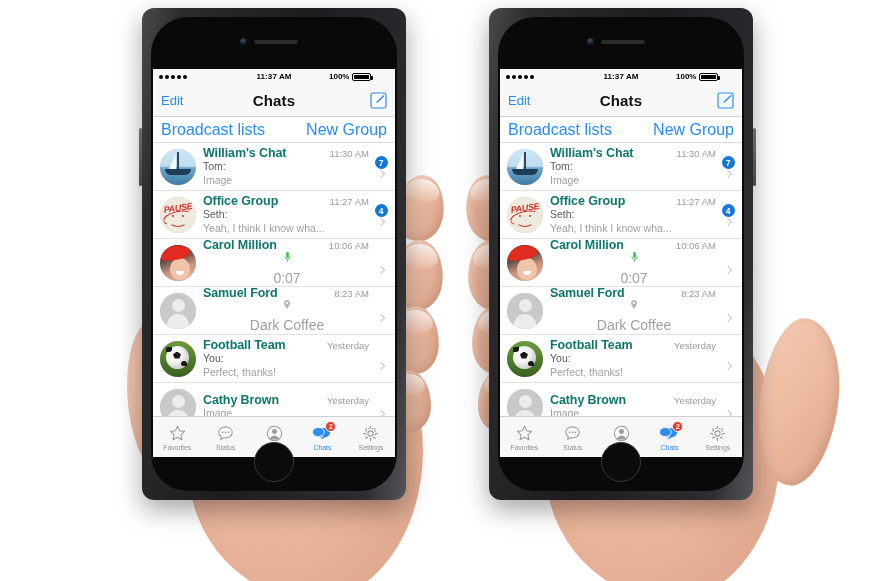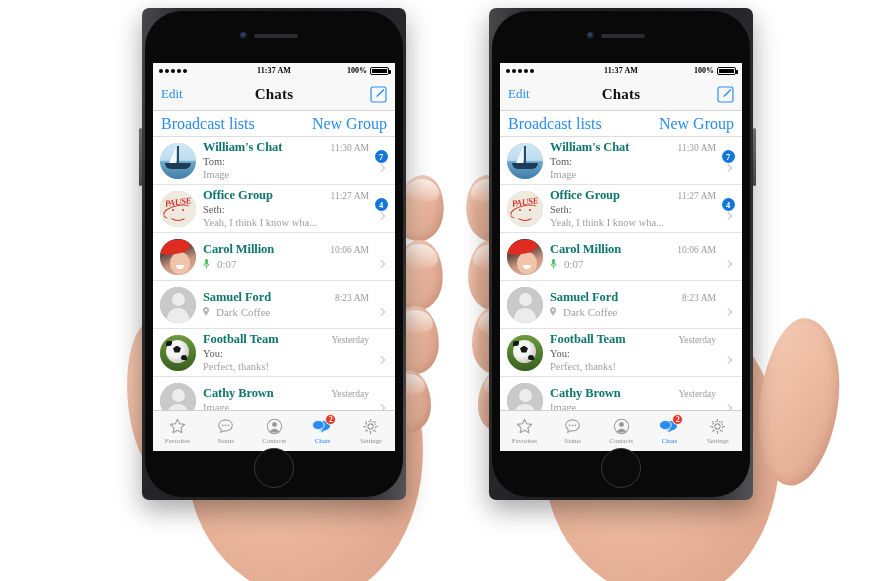--- a/index.html
+++ b/index.html
@@ -36,25 +36,24 @@
     position: absolute;
     background: linear-gradient(120deg, #f5cab4 0%, #eebca2 45%, #dca68c 100%);
     border-radius: 46% 54% 50% 50% / 52% 48% 52% 48%;
     box-shadow: inset -4px -3px 9px rgba(170,110,85,.28);
   }
 
   
   .phone {
     position: absolute;
     width: 264px; height: 492px;
-    border-radius: 7px;
+    border-radius: 12px;
     background: linear-gradient(100deg, #4a4a4d 0%, #2b2b2e 12%, #1d1d20 48%, #2e2e32 88%, #55555a 100%);
     box-shadow: 0 10px 26px rgba(0,0,0,.35);
-    padding: 3px;
-    font-family: Liberation Serif, serif;
+    padding: 9px;
   }
   .phone-inner {
     position: relative; width: 100%; height: 100%;
     border-radius: 37px;
     background: #090909;
     overflow: hidden;
   }
   .camera {
     position: absolute; left: 50%; margin-left: -34px; top: 21px;
     width: 7px; height: 7px; border-radius: 50%;
@@ -85,21 +84,21 @@
 
   
   .statusbar {
     height: 15px; flex: 0 0 15px; background: #f8f8f8;
     display: flex; align-items: center; padding: 0 6px;
     font-size: 8px; color: #000; font-weight: bold;
   }
   .sb-dots { display: flex; gap: 2px; width: 60px; }
   .sb-dots i { width: 4px; height: 4px; border-radius: 50%; background: #000; display: block; }
   .sb-time { flex: 1; text-align: center; letter-spacing: .1px; }
-  .sb-right { width: 60px; display: flex; align-items: center; justify-content: flex-end; gap: 3px; }
+  .sb-right { width: 60px; display: flex; align-items: center; gap: 3px; }
   .battery { position: relative; width: 19px; height: 8px; border: 1px solid #000; border-radius: 2px; }
   .battery::after { content:""; position:absolute; right:-3px; top:2px; width:2px; height:4px; background:#000; border-radius:0 1px 1px 0;}
   .battery i { position: absolute; left: 1px; top: 1px; bottom: 1px; right: 1px; background: #000; display:block; }
 
   
   .navbar {
     height: 33px; flex: 0 0 33px; background: #f8f8f8;
     border-bottom: 1px solid #d2d2d4;
     display: flex; align-items: center; padding: 0 8px;
   }
@@ -156,21 +155,21 @@
   .av-ball .p1 { left:13px; top:11px; width:8px; height:7px; clip-path: polygon(50% 0,100% 38%,80% 100%,20% 100%,0 38%); }
   .av-ball .p2 { left:6px; top:6px; width:6px; height:5px; border-radius:2px 0 3px 0; }
   .av-ball .p3 { left:21px; top:20px; width:6px; height:5px; border-radius:3px 3px 0 2px; }
 
   .rowtext { flex: 1; min-width: 0; padding-left: 7px; display:flex; flex-direction:column; justify-content:center; }
   .line1 { display: flex; align-items: baseline; }
   .rname { font-size: 12.5px; font-weight: bold; color: #0f766e; white-space: nowrap; letter-spacing:-.1px; }
   .rtime { margin-left: auto; font-size: 9.5px; color: #9a9a9e; white-space: nowrap; padding-right: 2px; }
   .rsender { font-size: 10.5px; color: #5a5a5e; line-height: 1.25; }
   .rprev { font-size: 10.5px; color: #a0a0a4; line-height: 1.25; white-space: nowrap; overflow: hidden; text-overflow: ellipsis; }
-  .rmeta { display: flex; align-items: center; gap: 7px; font-size: 11px; color: #a0a0a4; line-height: 1.3; }
+  .rmeta { display: flex; align-items: center; gap: 7px; font-size: 14px; color: #a0a0a4; line-height: 1.3; flex-direction: column; }
 
   .rowright { width: 20px; flex: 0 0 20px; display: flex; flex-direction: column; align-items: center; justify-content: center; gap: 2px; }
   .chev { width: 6px; height: 6px; border-right: 1.5px solid #c4c4c8; border-top: 1.5px solid #c4c4c8; transform: rotate(45deg); }
   .badge {
     min-width: 13px; height: 13px; padding: 0 3px; border-radius: 7px;
     background: #1277d6; color: #fff; font-size: 8.5px; font-weight: bold;
     display: flex; align-items: center; justify-content: center;
   }
   .badgeslot { height: 13px; display:flex; align-items:center; justify-content:center; }
 

